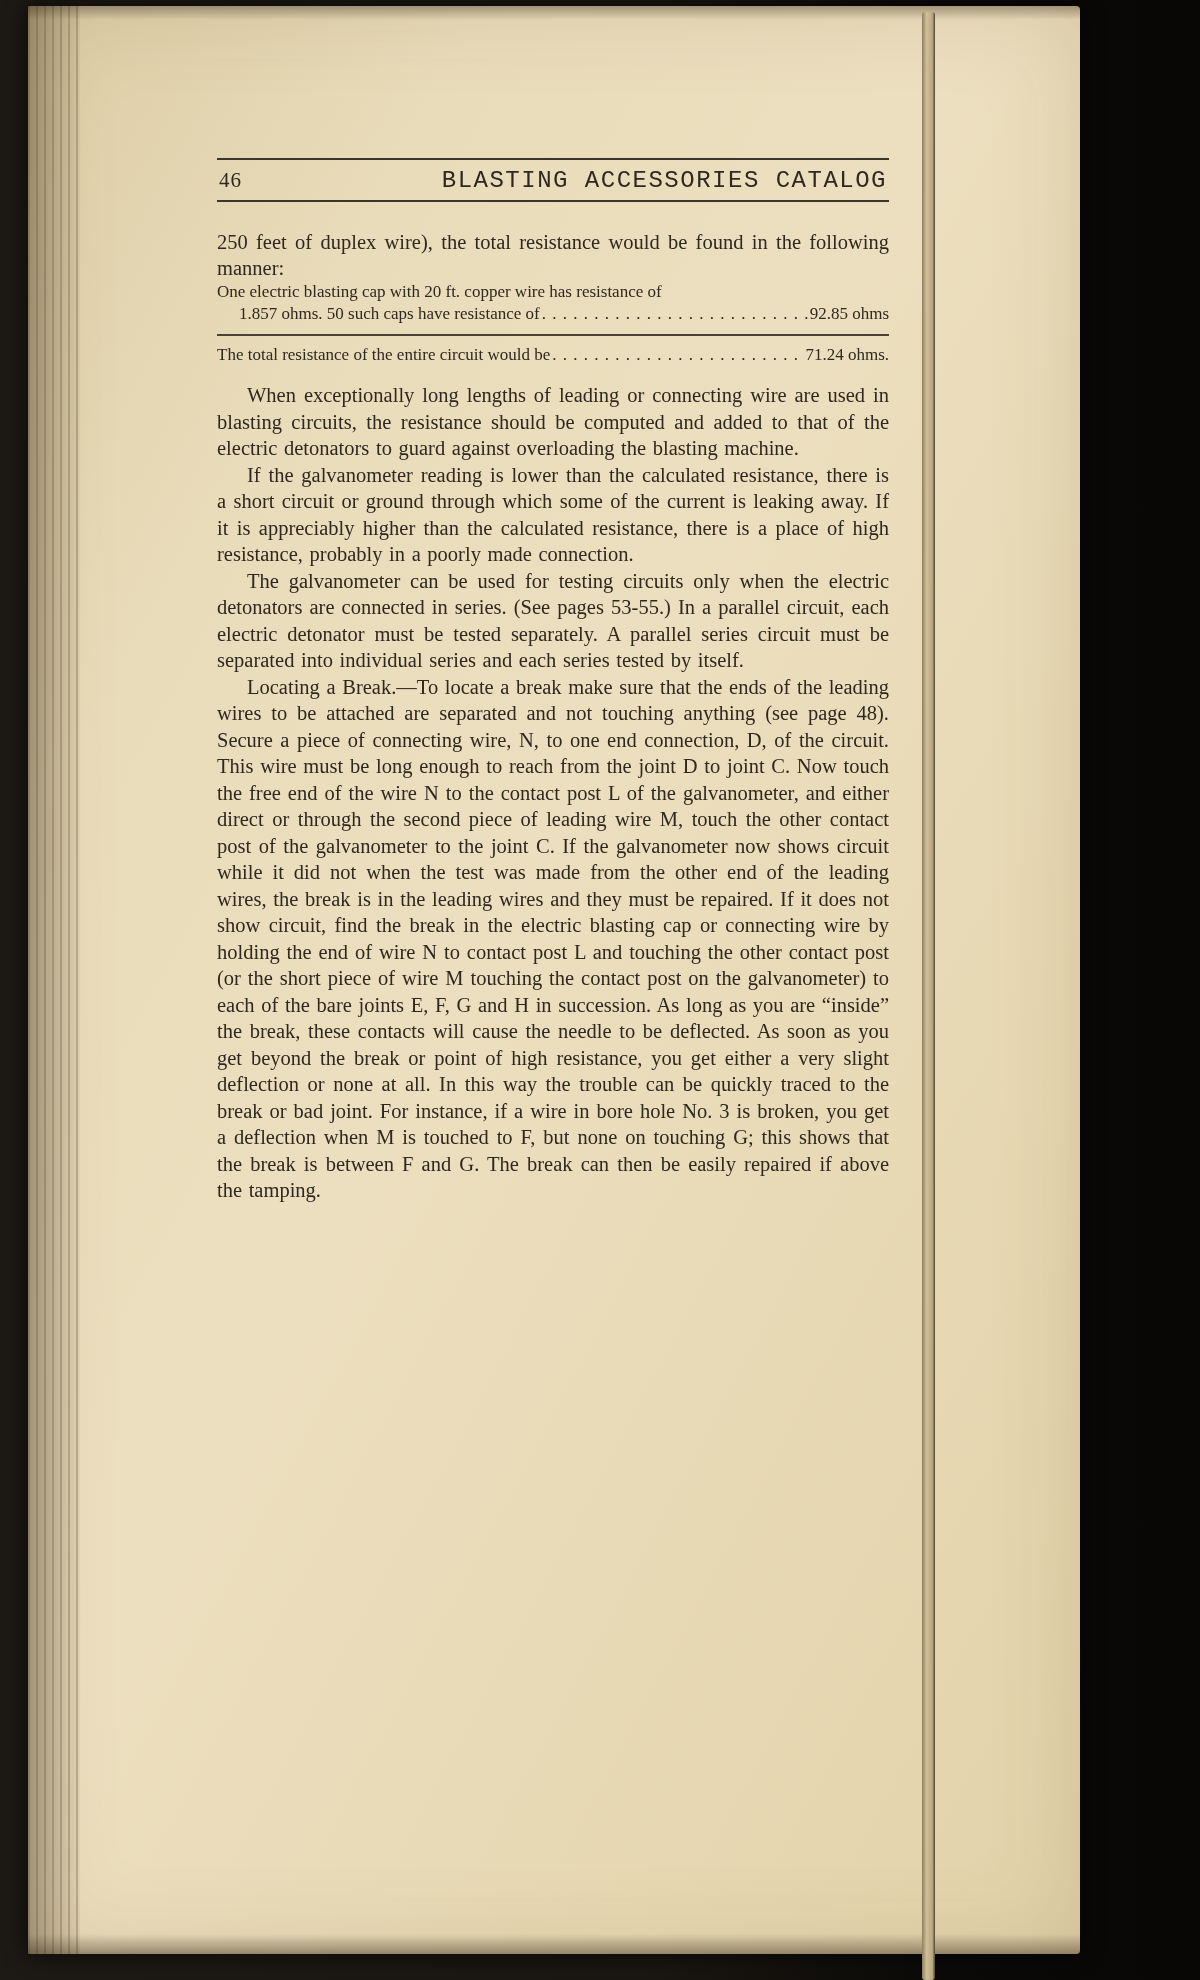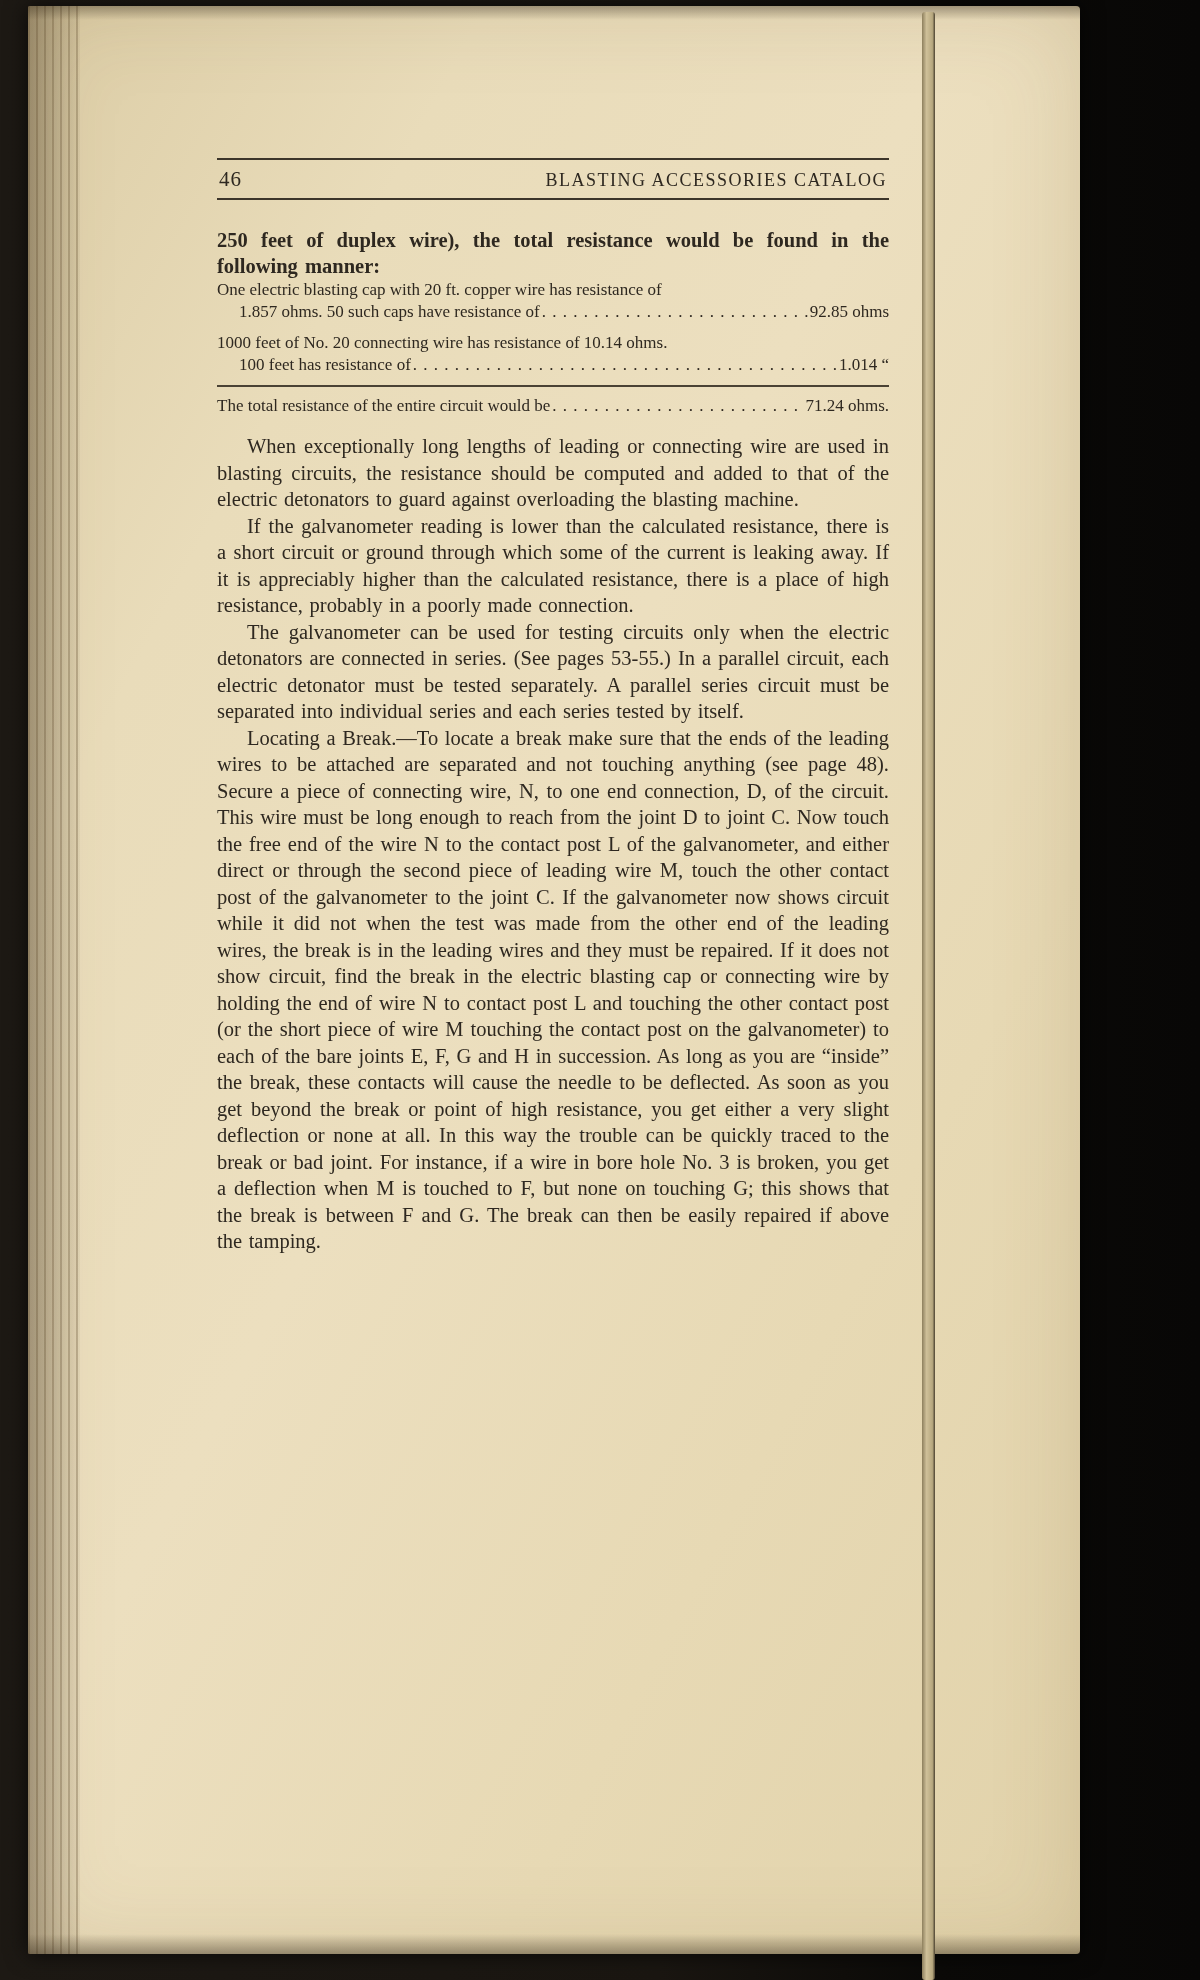--- a/index.html
+++ b/index.html
@@ -78,30 +78,30 @@
     align-items: baseline;
     border-top: 2px solid #3c352a;
     border-bottom: 2px solid #3c352a;
     padding: 7px 2px 6px 2px;
   }
   .page-num {
     font-size: 21px;
     letter-spacing: 1px;
   }
   .head-title {
-    font-size: 18px;
+    font-size: 24px;
     letter-spacing: 1.5px;
+    font-family: Liberation Mono, monospace;
   }
   .intro {
     margin: 27px 0 0 0;
     font-size: 20.5px;
     line-height: 26px;
     text-align: justify;
     word-spacing: 2px;
-    font-weight: bold;
   }
   
   .res-list {
     margin-top: 0;
     font-size: 17px;
     line-height: 22px;
   }
   .t-row { margin-bottom: 9px; }
   .t-line1 { white-space: nowrap; }
   .t-line2 {
@@ -167,28 +167,20 @@
 
         <div class="t-row">
           <div class="t-line1">One electric blasting cap with 20 ft. copper wire has resistance of</div>
           <div class="t-line2">
             <span class="t-label">1.857 ohms.  50 such caps have resistance of</span>
             <span class="leader"></span>
             <span class="t-val">92.85 ohms</span>
           </div>
         </div>
 
-        <div class="t-row">
-          <div class="t-line1">1000 feet of No. 20 connecting wire has resistance of 10.14 ohms.</div>
-          <div class="t-line2">
-            <span class="t-label">100 feet has resistance of</span>
-            <span class="leader"></span>
-            <span class="t-val">1.014  “</span>
-          </div>
-        </div>
 
 
         <div class="total-rule"></div>
 
         <div class="total-line">
           <span class="t-label">The total resistance of the entire circuit would be</span>
           <span class="leader"></span>
           <span class="t-val">71.24 ohms.</span>
         </div>
 

